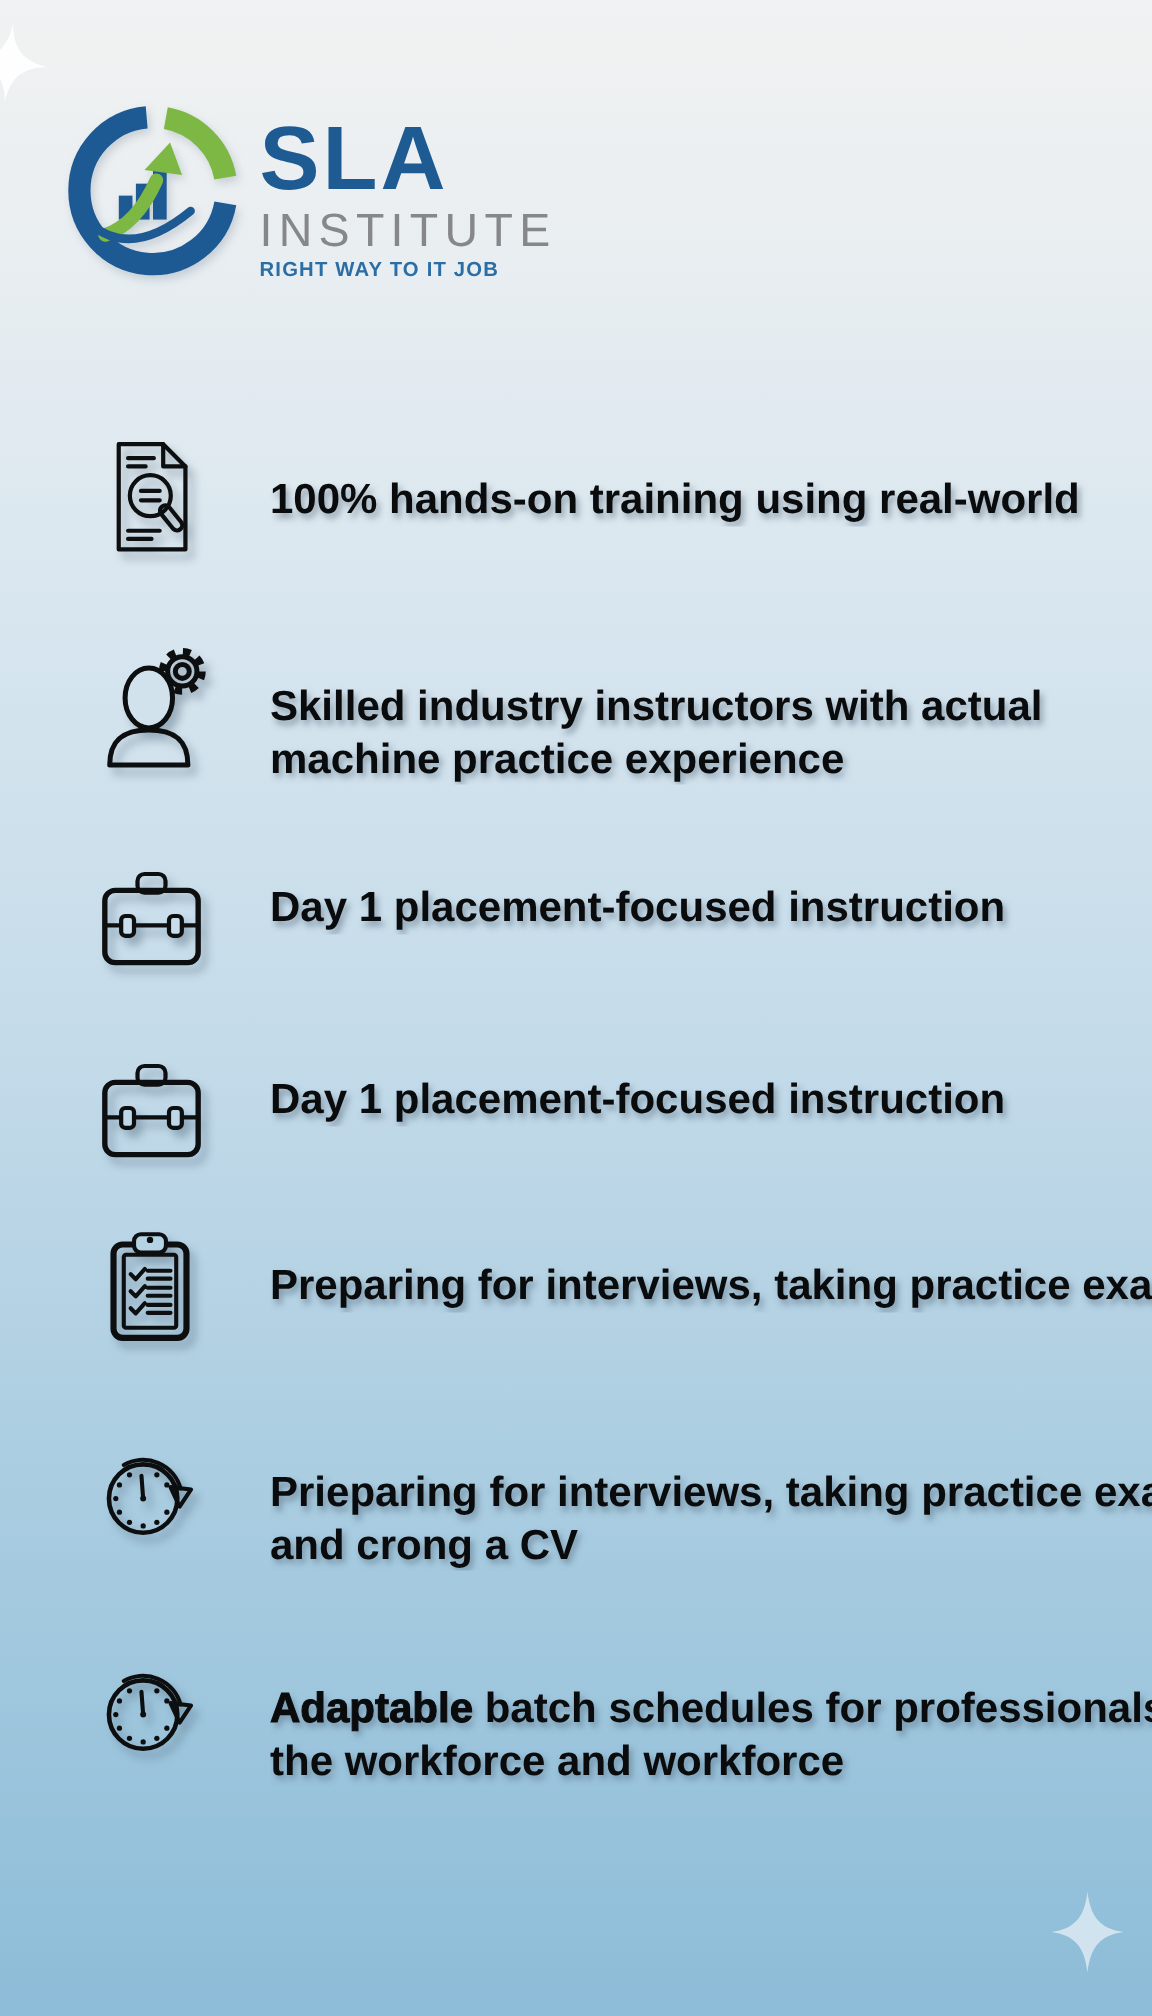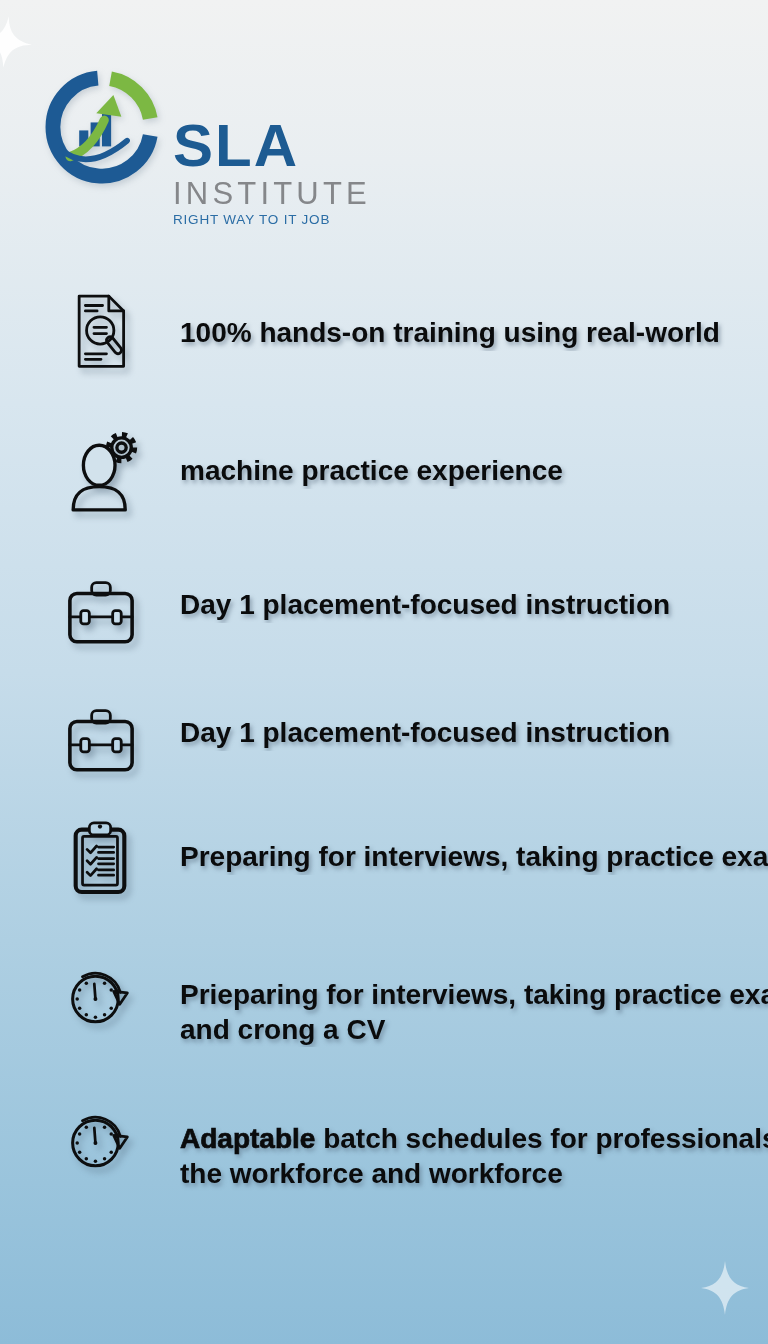--- a/index.html
+++ b/index.html
@@ -9,23 +9,23 @@
     background:linear-gradient(180deg,#f1f2f2 0%,#e9eef1 12%,#d8e6ef 30%,#c6dcea 50%,#aecfe2 70%,#9ac4dc 88%,#8dbcd8 100%);
   }
   .sparkle{position:absolute;pointer-events:none;}
   .sparkle.tl{left:-20px;top:14px;width:52px;height:56px;opacity:.95;transform:rotate(6deg);}
   .sparkle.br{left:701px;top:1261px;width:48px;height:54px;opacity:.95;}
 
   
   .logo{position:absolute;left:45px;top:70px;display:flex;}
   .logo-mark{width:114px;height:114px;filter:drop-shadow(2px 3px 3px rgba(90,110,130,.25));}
   .logo-text{margin-left:14px;padding-top:4px;}
-  .brand-name{font-size:60px;font-weight:700;letter-spacing:2px;color:#1d5b92;line-height:64px;margin-top:40px;}
+  .brand-name{font-size:60px;font-weight:700;letter-spacing:2px;color:#1d5b92;line-height:64px;}
   .brand-sub{font-size:31px;font-weight:400;letter-spacing:4.2px;color:#85878a;line-height:28px;margin-top:2px;}
-  .brand-tag{font-size:13.5px;font-weight:400;letter-spacing:.8px;color:#2b6da5;line-height:17px;margin-top:3px;}
+  .brand-tag{font-size:13.5px;font-weight:700;letter-spacing:.8px;color:#2b6da5;line-height:17px;margin-top:3px;}
 
   
   .feature{position:absolute;left:0;width:768px;}
   .icon-box{position:absolute;left:62px;width:84px;filter:drop-shadow(4px 5px 3px rgba(70,92,112,.40));}
   .icon-box svg{display:block;}
   .i-doc{margin-top:4px;} .i-person{margin-top:0px;} .i-case{margin-top:20px;}
   .i-clip{margin-top:6px;} .i-clock{margin-top:10px;}
   .ftext{
     position:absolute;left:180px;top:5px;width:588px;overflow:hidden;
     font-size:28px;font-weight:700;color:#0a0b0c;line-height:34.5px;
@@ -91,20 +91,21 @@
     <div class="icon-box i-person">
       <svg width="80" height="90" viewBox="0 0 86 96">
         <circle class="icon-stroke" cx="64" cy="25" r="10.5"></circle>
         <circle fill="none" stroke="#0d0e0f" stroke-width="5.6" cx="64" cy="25" r="14" stroke-dasharray="5.4 5.6"></circle>
         <circle class="icon-stroke" cx="64" cy="25" r="5"></circle>
         <ellipse cx="40" cy="44" rx="17" ry="21.5" fill="#d2e2ec" stroke="#0d0e0f" stroke-width="3.6"></ellipse>
         <path class="icon-stroke" d="M12 92 C12 73 23 67 40 67 C57 67 68 73 68 92 Z"></path>
       </svg>
     </div>
     <div class="ftext">
+      <div class="tline">Skilled industry instructors with actual</div>
       <div class="tline">machine practice experience</div>
     </div>
   </div>
 
   <div class="feature f3">
     <div class="icon-box i-case">
       <svg width="78" height="70" viewBox="0 0 100 90">
         <rect class="icon-stroke" x="38" y="6" width="24" height="16" rx="6"></rect>
         <rect fill="none" stroke="#0d0e0f" stroke-width="4.6" stroke-linejoin="round" x="10" y="20" width="80" height="62" rx="9"></rect>
         <path class="icon-stroke" d="M10 50 H90"></path>

